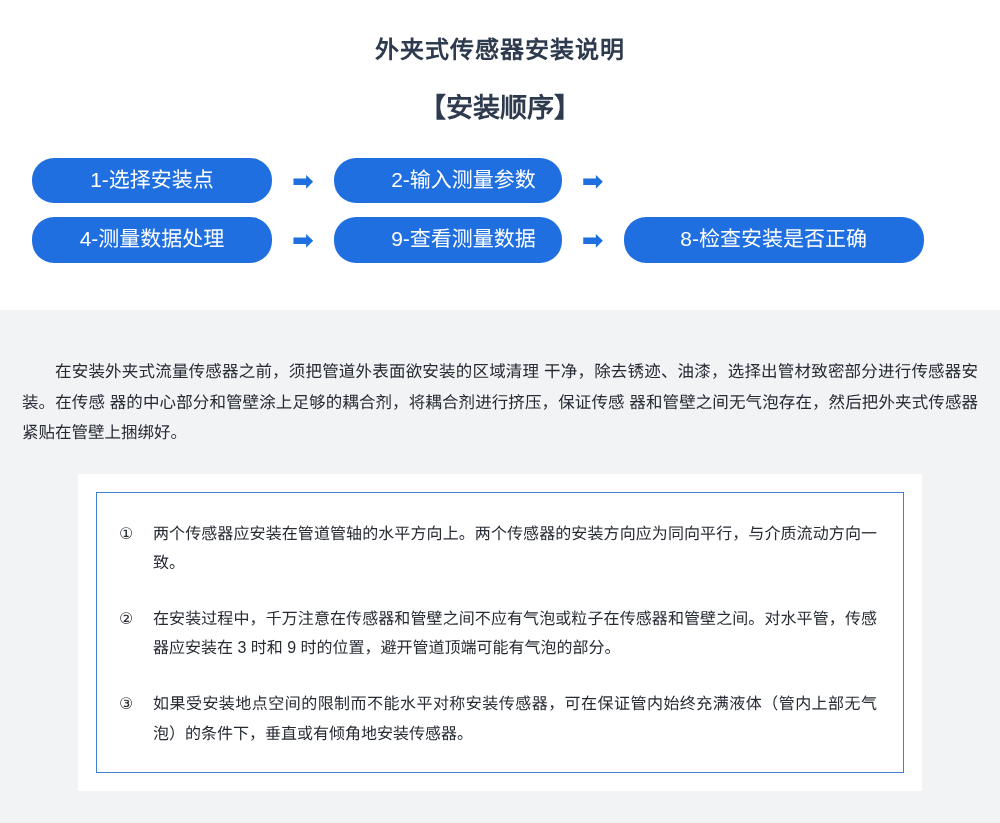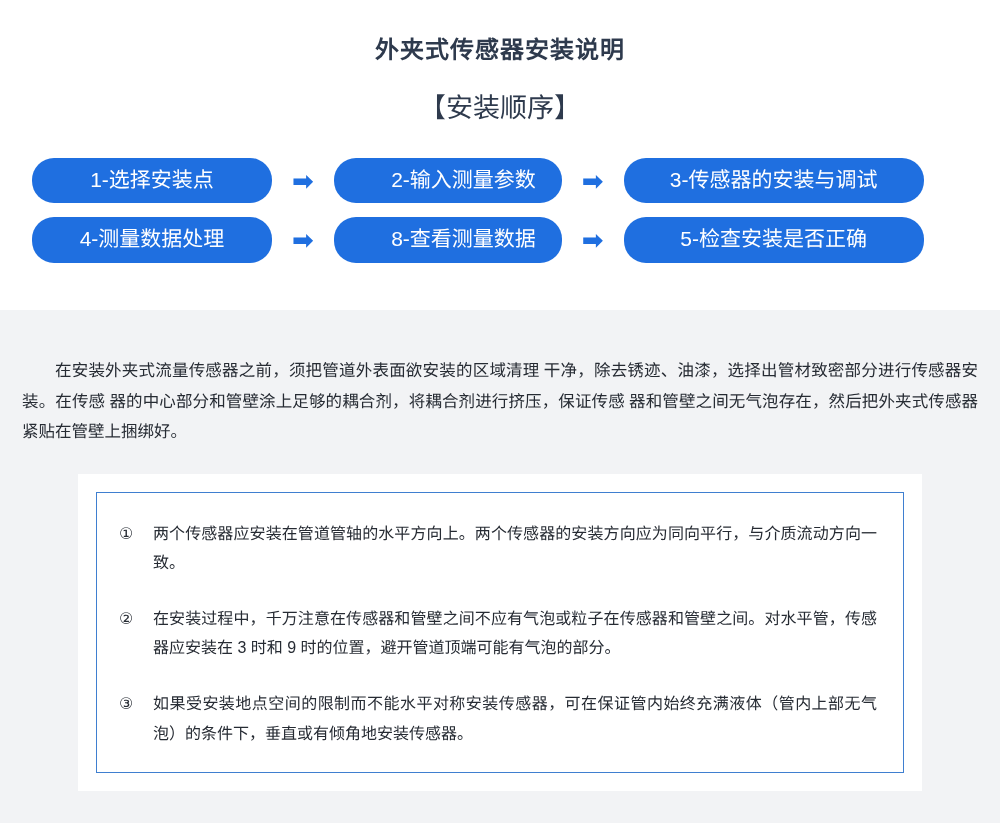--- a/index.html
+++ b/index.html
@@ -32,21 +32,21 @@
     font-size: 24px;
     font-weight: bold;
     color: #2e3a4d;
     letter-spacing: 1px;
     margin: 0;
     line-height: 1.3;
   }
   .sub-title {
     text-align: center;
     font-size: 27px;
-    font-weight: normal;
+    font-weight: bold;
     color: #2e3a4d;
     margin: 26px 0 0 0;
     line-height: 1.3;
   }
 
   .steps {
     margin-top: 32px;
     padding: 0 32px;
   }
   .step-row {
@@ -90,21 +90,20 @@
     color: #2e3a4d;
     margin: 22px 0 0 0;
   }
   .intro {
     margin: 24px 22px 0 22px;
     font-size: 16.5px;
     line-height: 1.85;
     color: #262b33;
     text-align: justify;
     text-indent: 2em;
-    font-family: Liberation Serif, serif;
   }
 
   .card {
     margin: 26px 78px 0 78px;
     background: #ffffff;
     padding: 18px;
     box-sizing: border-box;
   }
   .card-inner {
     border: 1px solid #3f7fd0;
@@ -142,29 +141,28 @@
     <h1 class="main-title">外夹式传感器安装说明</h1>
     <h2 class="sub-title">【安装顺序】</h2>
 
     <div class="steps">
 
       <div class="step-row">
         <div class="pill w1">1-选择安装点</div>
         <span class="arrow">➡</span>
         <div class="pill w2">2-输入测量参数</div>
         <span class="arrow">➡</span>
-        <div class="pill w3">3-传感器的安装与调试</div>
       </div>
 
       <div class="step-row">
         <div class="pill w1">4-测量数据处理</div>
         <span class="arrow">➡</span>
-        <div class="pill w2">8-查看测量数据</div>
+        <div class="pill w2">9-查看测量数据</div>
         <span class="arrow">➡</span>
-        <div class="pill w3">5-检查安装是否正确</div>
+        <div class="pill w3">8-检查安装是否正确</div>
       </div>
 
     </div>
   </div>
 
   <div class="bottom-section">
 
 
     <p class="intro">在安装外夹式流量传感器之前，须把管道外表面欲安装的区域清理 干净，除去锈迹、油漆，选择出管材致密部分进行传感器安装。在传感 器的中心部分和管壁涂上足够的耦合剂，将耦合剂进行挤压，保证传感 器和管壁之间无气泡存在，然后把外夹式传感器紧贴在管壁上捆绑好。</p>
 

